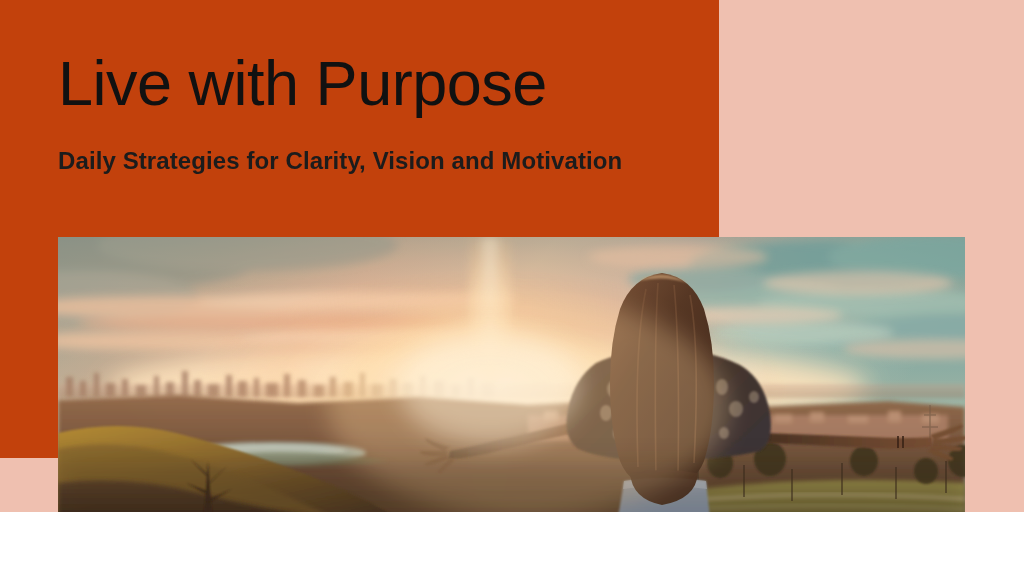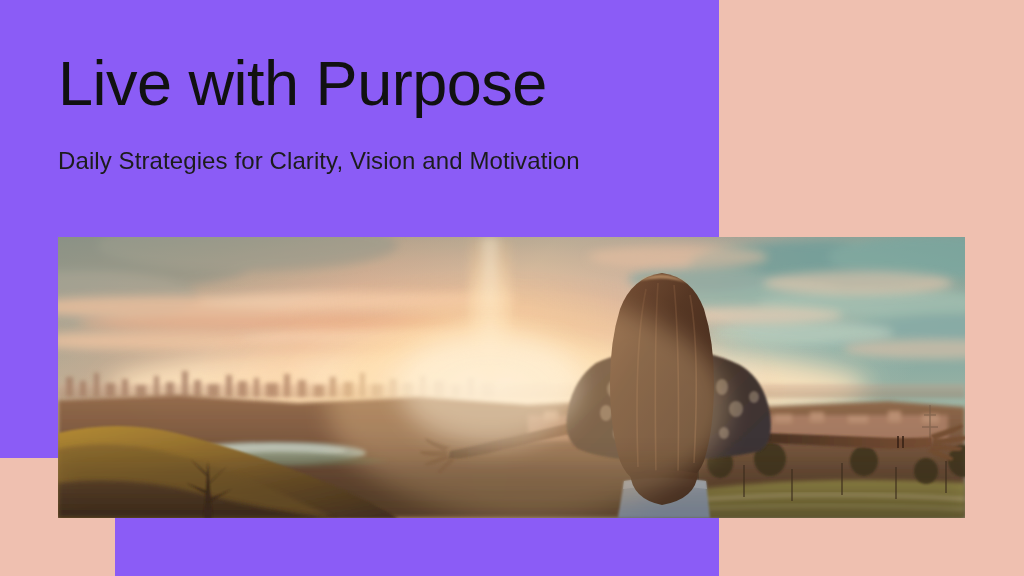--- a/index.html
+++ b/index.html
@@ -3,22 +3,22 @@
 <meta charset="utf-8">
 <style>
   html, body {
     margin: 0;
     padding: 0;
     background: #ffffff;
   }
   #slide {
     position: relative;
     width: 1024px;
-    height: 576px;
-    background: #8b5cf6;
+    height: 512px;
+    background: #c2410c;
     overflow: hidden;
     font-family: "Liberation Sans", sans-serif;
   }
 
   
   .block-right {
     position: absolute;
     left: 719px;
     top: 0;
     width: 305px;
@@ -49,21 +49,21 @@
     line-height: 1.0;
     letter-spacing: -0.5px;
     color: #111111;
     white-space: nowrap;
   }
   .subtitle {
     margin: 0;
     padding-top: 32px;
     font-family: "Liberation Sans", sans-serif;
     font-size: 24px;
-    font-weight: 400;
+    font-weight: 700;
     line-height: 1.2;
     letter-spacing: 0.1px;
     color: #1c1c1c;
     white-space: nowrap;
   }
 
   
   .photo {
     position: absolute;
     left: 58px;

